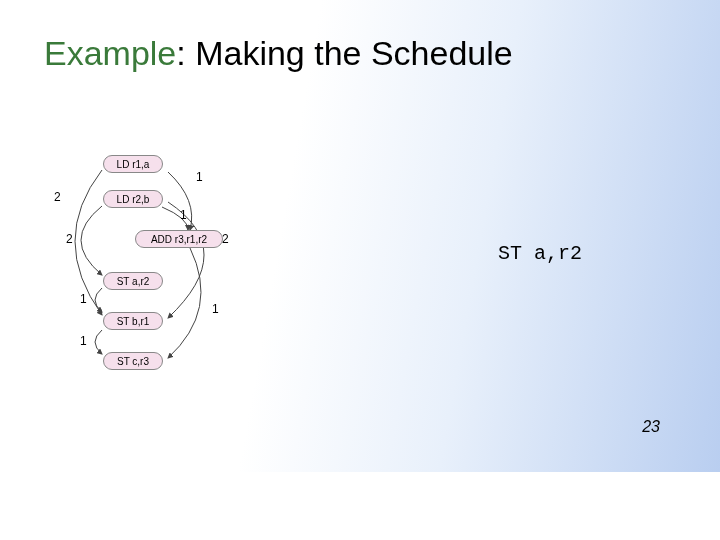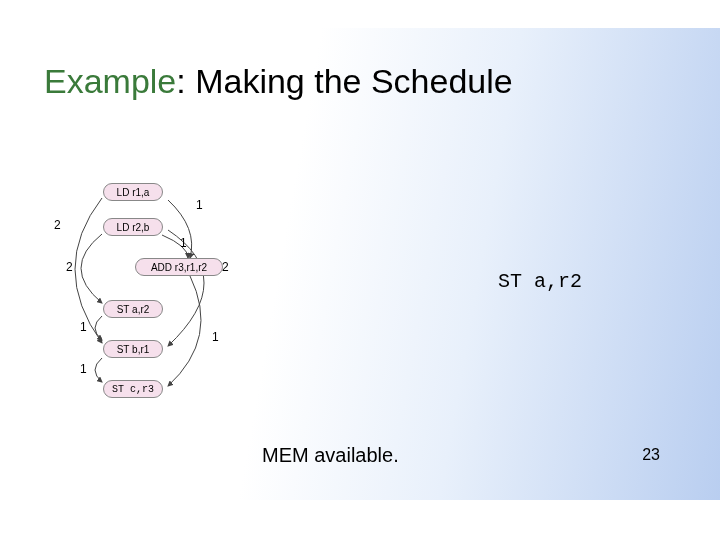--- a/index.html
+++ b/index.html
@@ -8,21 +8,20 @@
     width: 720px;
     height: 540px;
     overflow: hidden;
     font-family: Verdana, Geneva, sans-serif;
   }
   .slide {
     position: relative;
     width: 720px;
     height: 472px;
     background: linear-gradient(100deg, #ffffff 0%, #ffffff 40%, #e8f0fb 65%, #b9cef0 100%);
-    margin-top: 28px;
   }
   .title {
     position: absolute;
     top: 34px;
     left: 44px;
     font-size: 34px;
     color: #000;
     letter-spacing: 0px;
   }
   .title .ex {
@@ -58,20 +57,21 @@
     font-size: 20px;
     line-height: 26px;
     color: #000;
   }
   .slide-number {
     position: absolute;
     bottom: 36px;
     right: 60px;
     font-size: 16px;
     color: #000;
+    font-style: italic;
   }
   .graph {
     position: absolute;
     top: 140px;
     left: 40px;
     width: 220px;
     height: 280px;
   }
   .node {
     position: absolute;
@@ -134,33 +134,32 @@
       <path d="M62,148 Q48,160 62,172" fill="none" stroke="#444" stroke-width="1" marker-end="url(#arr)"></path>
 
       <path d="M62,190 Q48,202 62,214" fill="none" stroke="#444" stroke-width="1" marker-end="url(#arr)"></path>
     </svg>
 
     <div class="node" style="left:63px; top:15px; width:60px; height:18px;">LD r1,a</div>
     <div class="node" style="left:63px; top:50px; width:60px; height:18px;">LD r2,b</div>
     <div class="node" style="left:95px; top:90px; width:88px; height:18px;">ADD r3,r1,r2</div>
     <div class="node" style="left:63px; top:132px; width:60px; height:18px;">ST a,r2</div>
     <div class="node" style="left:63px; top:172px; width:60px; height:18px;">ST b,r1</div>
-    <div class="node" style="left:63px; top:212px; width:60px; height:18px;font-family:Liberation Mono, monospace;">ST c,r3</div>
+    <div class="node" style="left:63px; top:212px; width:60px; height:18px;">ST c,r3</div>
 
     <div class="edge-label" style="left:156px; top:30px;">1</div>
     <div class="edge-label" style="left:140px; top:68px;">1</div>
     <div class="edge-label" style="left:14px; top:50px;">2</div>
     <div class="edge-label" style="left:26px; top:92px;">2</div>
     <div class="edge-label" style="left:182px; top:92px;">2</div>
     <div class="edge-label" style="left:172px; top:162px;">1</div>
     <div class="edge-label" style="left:40px; top:152px;">1</div>
     <div class="edge-label" style="left:40px; top:194px;">1</div>
   </div>
 
 
   <div class="code-col2"><span>ST a,r2</span></div>
 
   <div class="annotation">
-    <div>MEM available.</div>
   </div>
 
   <div class="slide-number">23</div>
 </div>
 
 </body></html>

